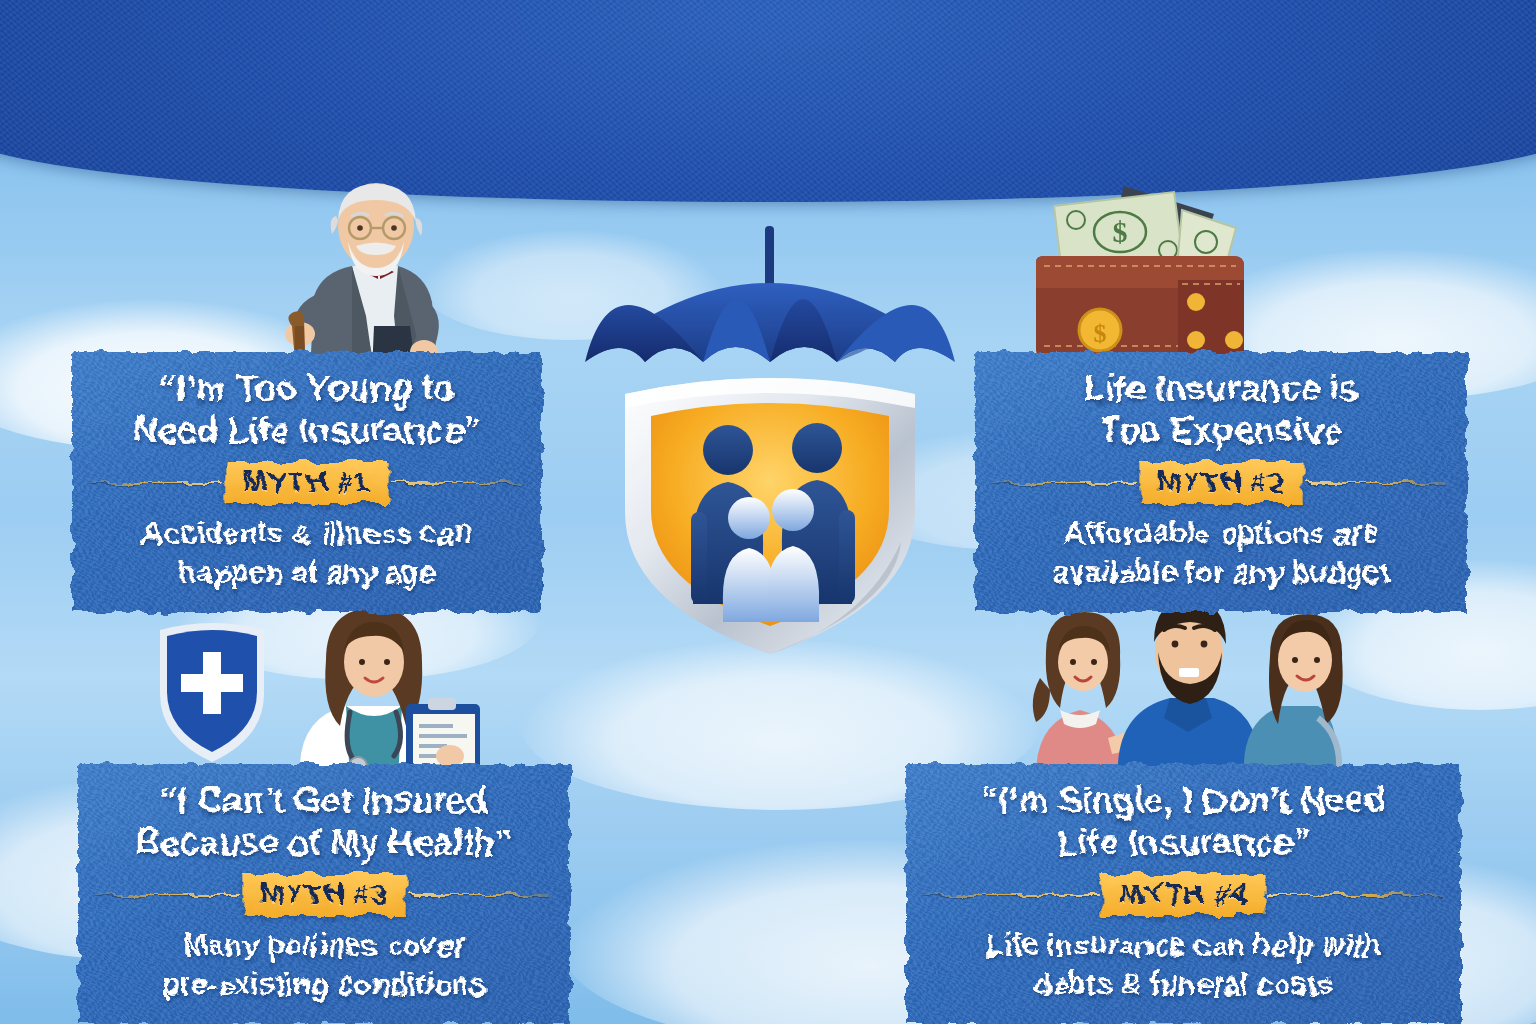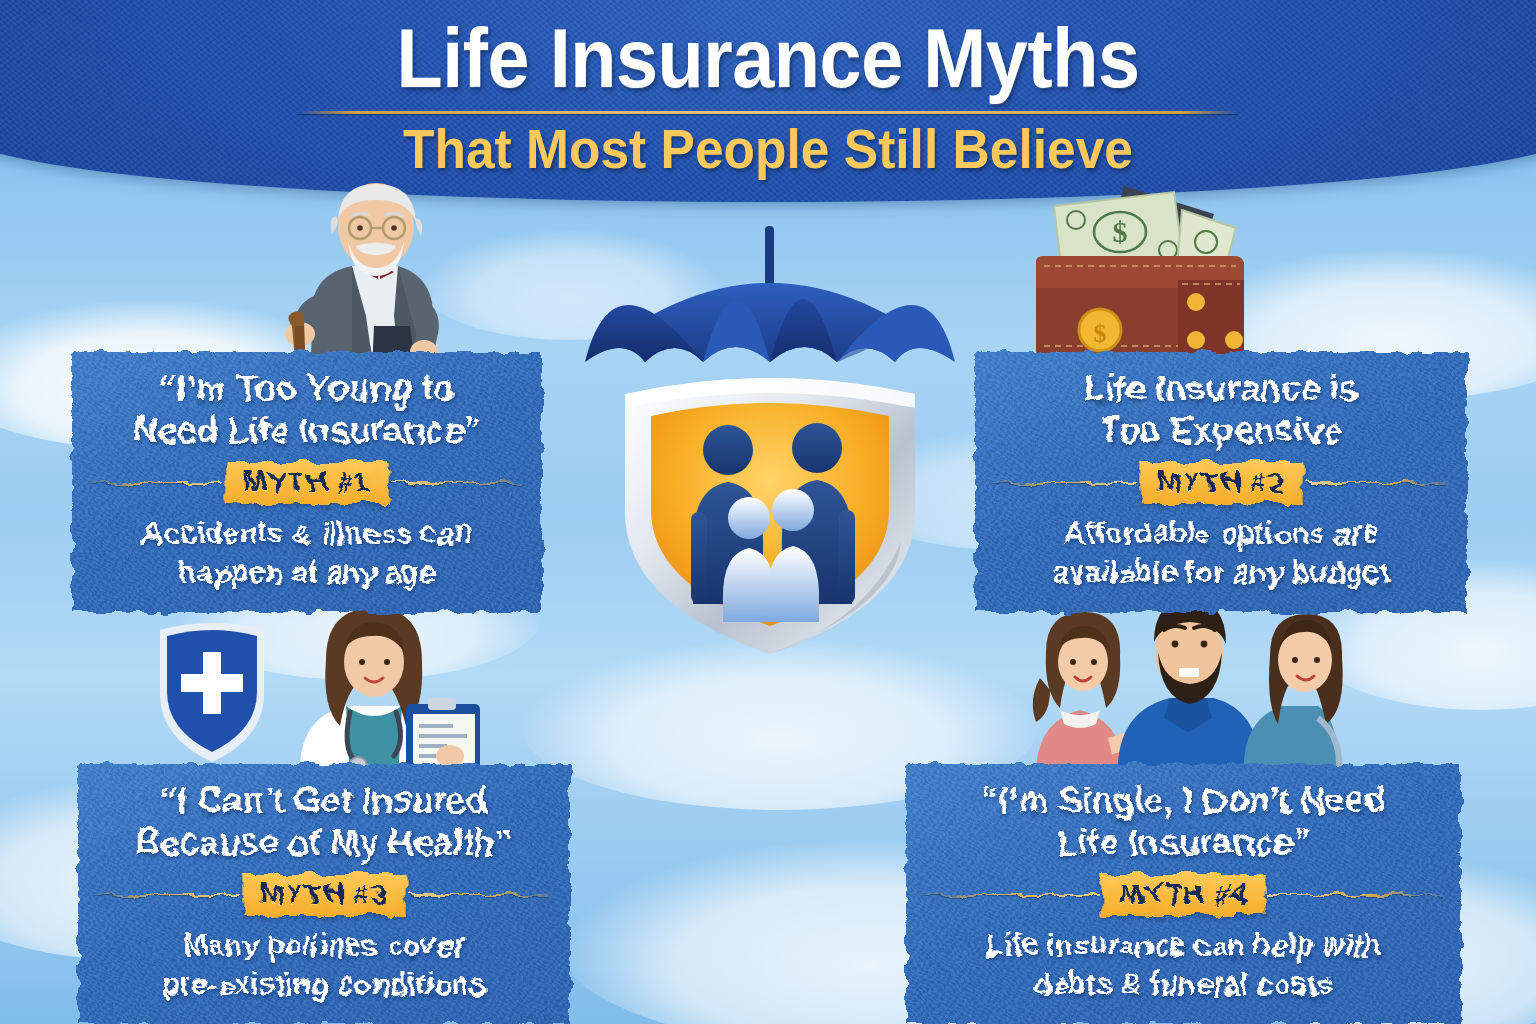--- a/index.html
+++ b/index.html
@@ -234,25 +234,20 @@
     <div class="cloud" style="left:560px;  top:840px;  width:620px; height:210px; opacity:.85;"></div>
     <div class="cloud" style="left:1200px; top:860px;  width:420px; height:180px; opacity:.8;"></div>
     <div class="cloud" style="left:420px;  top:230px;  width:300px; height:110px; opacity:.55;"></div>
     <div class="cloud" style="left:840px;  top:430px;  width:340px; height:120px; opacity:.5;"></div>
   </div>
 
   <div id="header-band">
     <div id="header-noise"></div>
   </div>
 
-  <div id="header-content">
-    <div id="main-title">Life Insurance Myths</div>
-    <div id="title-divider"></div>
-    <div id="sub-title">That Most People Still Believe</div>
-  </div>
 
   <div class="art" id="art-elder">
     <svg viewBox="0 0 230 196" width="230" height="196">
 
       <path d="M62 196 L66 120 Q74 96 104 90 L150 90 Q178 98 184 126 L190 196 Z" fill="#5a6470"></path>
       <path d="M104 90 L128 196 L152 196 L150 90 Z" fill="#e9eef3"></path>
       <path d="M104 90 L118 140 L126 196 L104 196 Z" fill="#4e5863"></path>
       <path d="M150 90 L146 140 L152 196 L178 196 Z" fill="#4e5863"></path>
 
       <path d="M126 150 L124 196 L168 196 L162 150 Z" fill="#2b3442"></path>

